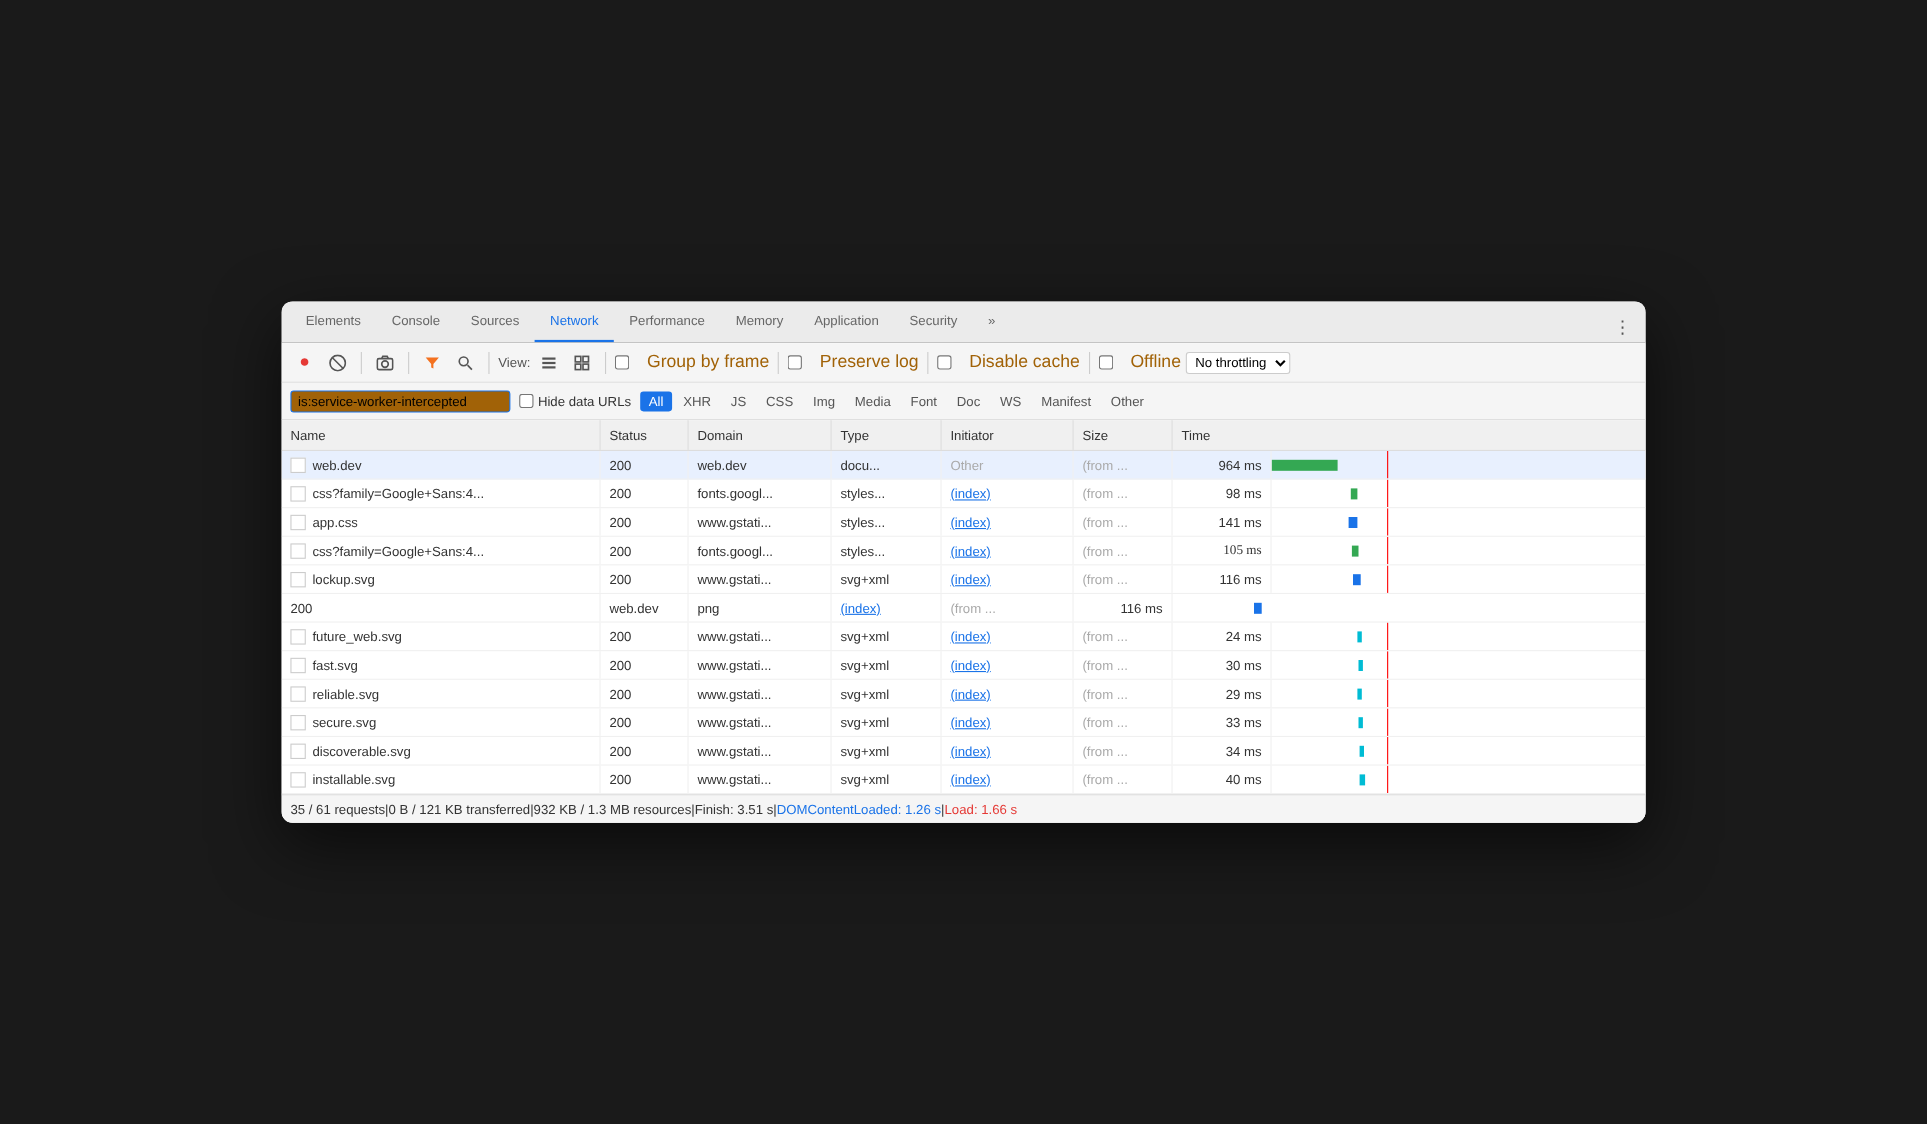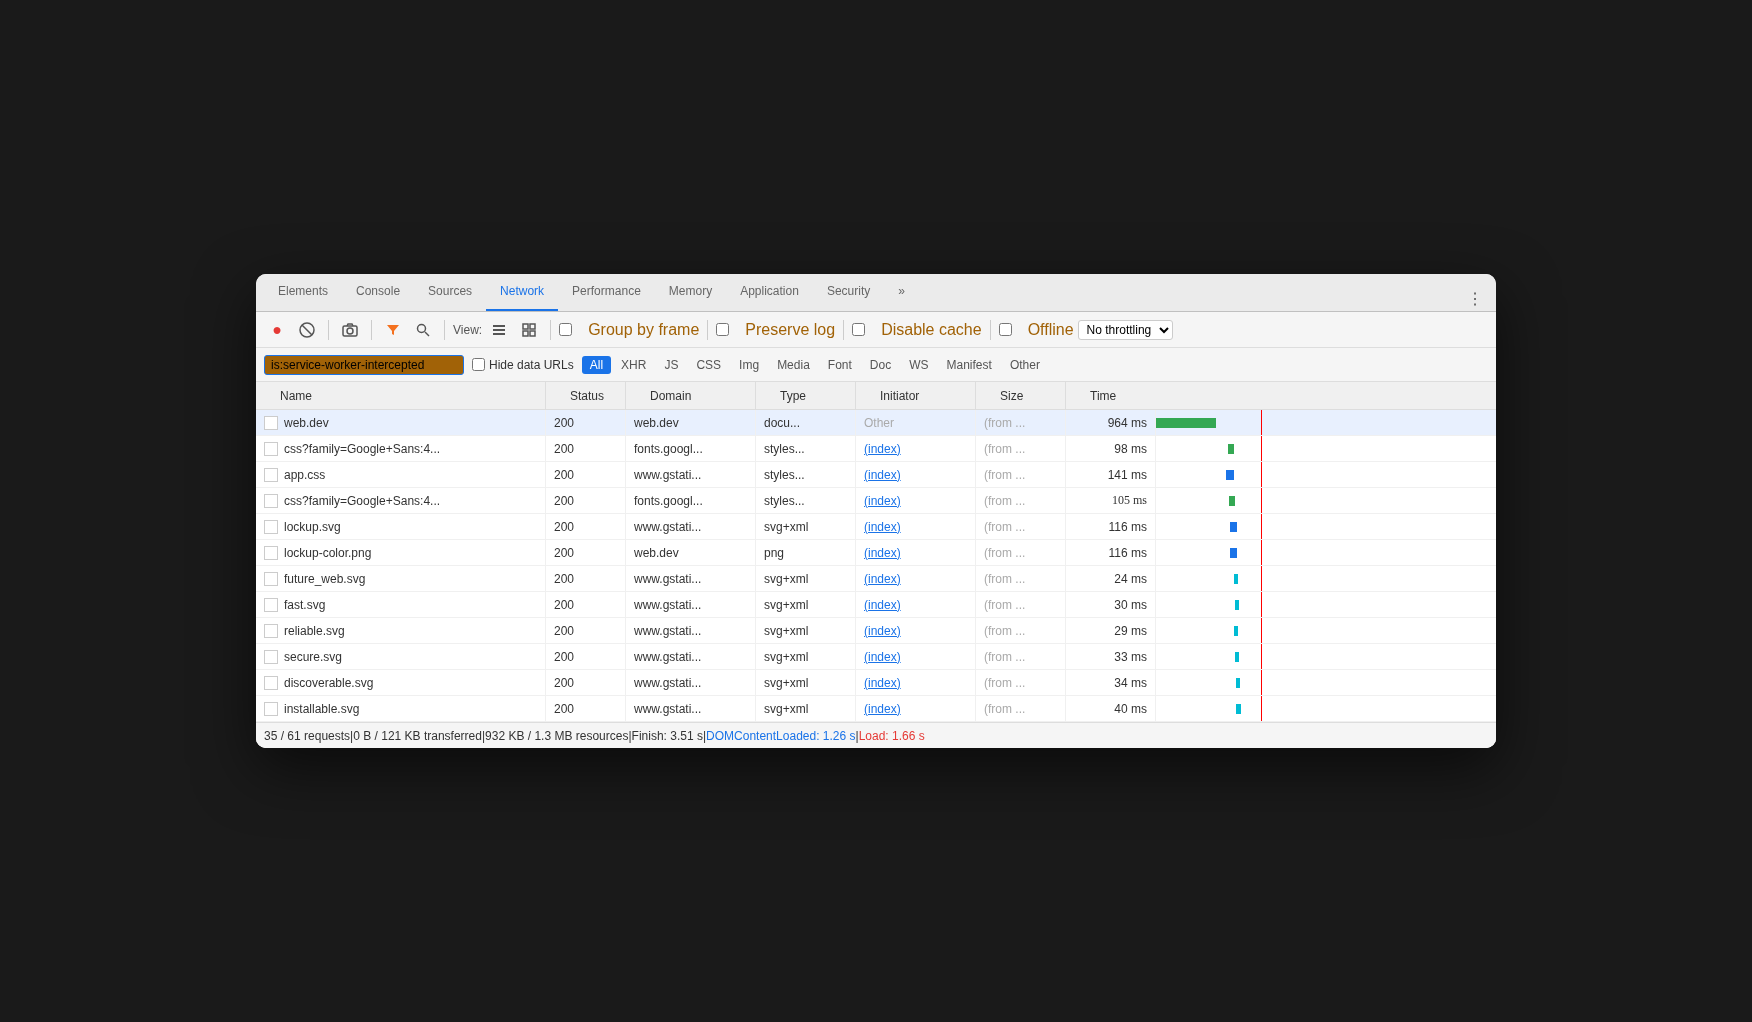--- a/index.html
+++ b/index.html
@@ -196,21 +196,20 @@
       padding: 0;
     }
     .th {
       padding: 0 8px;
       height: 100%;
       display: flex;
       align-items: center;
       border-right: 1px solid #ddd;
       cursor: pointer;
       user-select: none;
-      margin-left: 16px;
     }
     .th:last-child { border-right: none; }
     .th.sorted { color: #1a73e8; }
     .sort-arrow {
       margin-left: 4px;
       font-size: 10px;
     }
     .table-body {
       overflow-y: auto;
       max-height: 420px;
@@ -521,24 +520,20 @@
           <div class="td from-cache">(from ...</div>
           <div class="td" style="justify-content: flex-end;">116 ms</div>
           <div class="td" style="padding: 0px;">
             <div class="waterfall-cell">
               <div class="bar-segment" style="background-color: rgb(26, 115, 232); width: 7px; margin-left: 74px; height: 10px;"></div>
               <div class="red-line" style="left: 105px;"></div>
             </div>
           </div>
         </div>
         <div class="table-row">
-          <div class="td">
-            <div class="file-icon"></div>
-            <span style="overflow: hidden; text-overflow: ellipsis; white-space: nowrap;">lockup-color.png</span>
-          </div>
           <div class="td status-200">200</div>
           <div class="td">web.dev</div>
           <div class="td">png</div>
           <div class="td">
             <span class="initiator-link">(index)</span>
           </div>
           <div class="td from-cache">(from ...</div>
           <div class="td" style="justify-content: flex-end;">116 ms</div>
           <div class="td" style="padding: 0px;">
             <div class="waterfall-cell">

